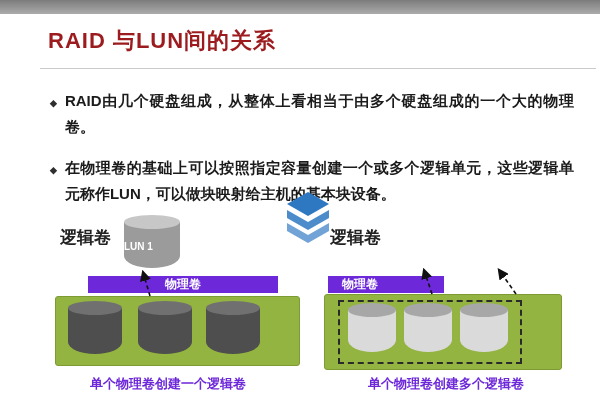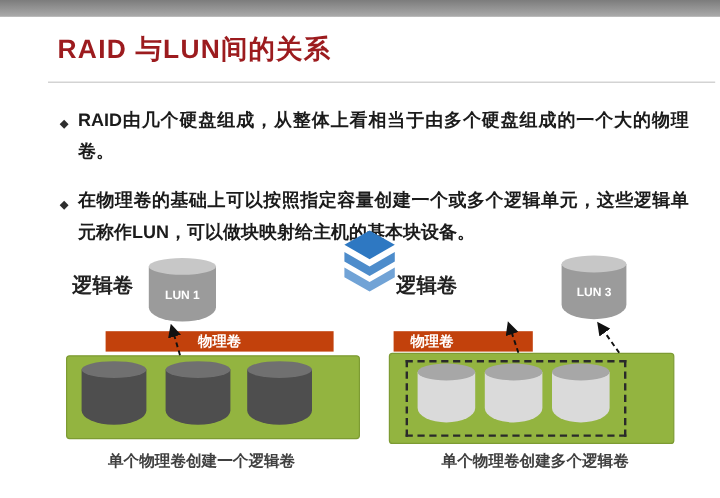--- a/index.html
+++ b/index.html
@@ -23,46 +23,46 @@
     font-size:15px; font-weight:600; color:#1b1b1b; line-height:1.7; text-align:justify;
   }
   .bullet .glyph { flex:0 0 auto; font-size:9px; padding-top:8px; color:#2e2e2e; }
   .b1 { top:88px; } .b2 { top:155px; }
 
   .lbl { position:absolute; font-size:17px; font-weight:bold; color:#222; white-space:nowrap; }
 
   .cyl {
     position:absolute; background:var(--body);
     border-radius:0 0 50% 50% / 0 0 12px 12px;
-    display:flex; align-items:center; justify-content:center;
+    display:flex; align-items:center; 
   }
   .cyl::before {
     content:""; position:absolute; left:0; top:-7px; width:100%; height:14px;
     border-radius:50%; background:var(--top);
   }
   .cyl .cl { position:relative; z-index:1; font-size:10px; font-weight:bold; color:#fff; padding-top:3px; white-space:nowrap; }
   .cyl-gray  { --body:#9b9b9b; --top:#c7c7c7; }
   .cyl-dark  { --body:#4e4e4e; --top:#707070; }
   .cyl-light { --body:#dadada; --top:#a7a7a7; }
 
   .strip {
-    position:absolute; height:17px; background:#c2410c;
+    position:absolute; height:17px; background:#6d28d9;
     display:flex; align-items:center; justify-content:center;
   }
   .strip span { font-size:12px; font-weight:bold; color:#ffffff; white-space:nowrap; }
   .strip-left  { left:88px;  top:276px; width:190px; }
   .strip-right { left:328px; top:276px; width:116px; justify-content:flex-start; padding-left:14px; }
 
   .gbox { position:absolute; background:#93b440; border:1px solid #7d9b33; border-radius:3px; }
   .gbox-left  { left:55px;  top:296px; width:245px; height:70px; }
   .gbox-right { left:324px; top:294px; width:238px; height:76px; }
 
   .dashed-rect { position:absolute; left:338px; top:300px; width:184px; height:64px; border:2px dashed #2a2a2a; }
 
-  .caption { position:absolute; top:375px; font-size:13px; font-weight:bold; color:#404040; white-space:nowrap; }
+  .caption { position:absolute; top:375px; font-size:13px; font-weight:bold; color:#6d28d9; white-space:nowrap; }
   .cap-left  { left:90px; }
   .cap-right { left:368px; }
 
   .watermark { position:absolute; left:281px; top:190px; z-index:6; }
   svg.arrows { position:absolute; left:0; top:0; z-index:5; pointer-events:none; }
 </style>
 </head>
 <body>
 
 <div class="slide">
@@ -95,23 +95,20 @@
   <div class="gbox gbox-left"></div>
 
   <div class="cyl cyl-dark" style="left:68px;  top:308px; width:54px; height:46px;"></div>
   <div class="cyl cyl-dark" style="left:138px; top:308px; width:54px; height:46px;"></div>
   <div class="cyl cyl-dark" style="left:206px; top:308px; width:54px; height:46px;"></div>
 
   <div class="caption cap-left">单个物理卷创建一个逻辑卷</div>
 
   <div class="lbl" style="left:330px; top:226px;">逻辑卷</div>
 
-  <div class="cyl cyl-gray" style="left:468px; top:220px; width:54px; height:46px;">
-    <span class="cl">LUN 3</span>
-  </div>
 
   <div class="strip strip-right">
     <span>物理卷</span>
   </div>
 
   <div class="gbox gbox-right"></div>
   <div class="dashed-rect"></div>
 
   <div class="cyl cyl-light" style="left:348px; top:310px; width:48px; height:42px;"></div>
   <div class="cyl cyl-light" style="left:404px; top:310px; width:48px; height:42px;"></div>

